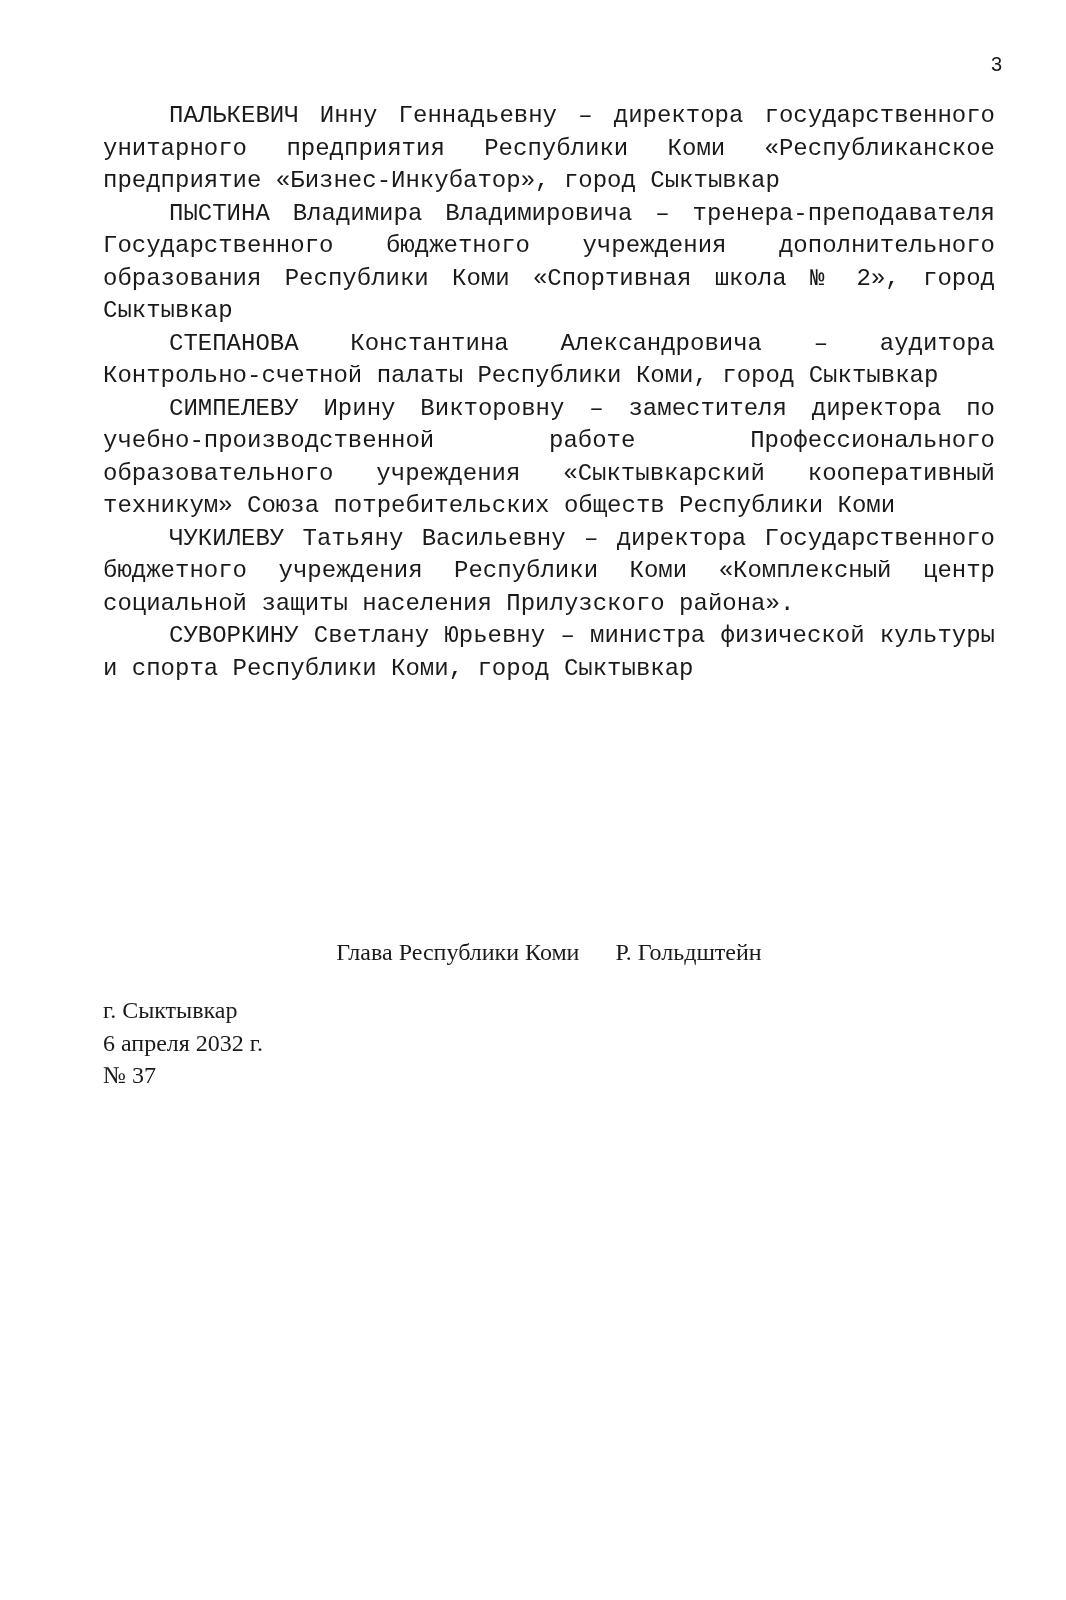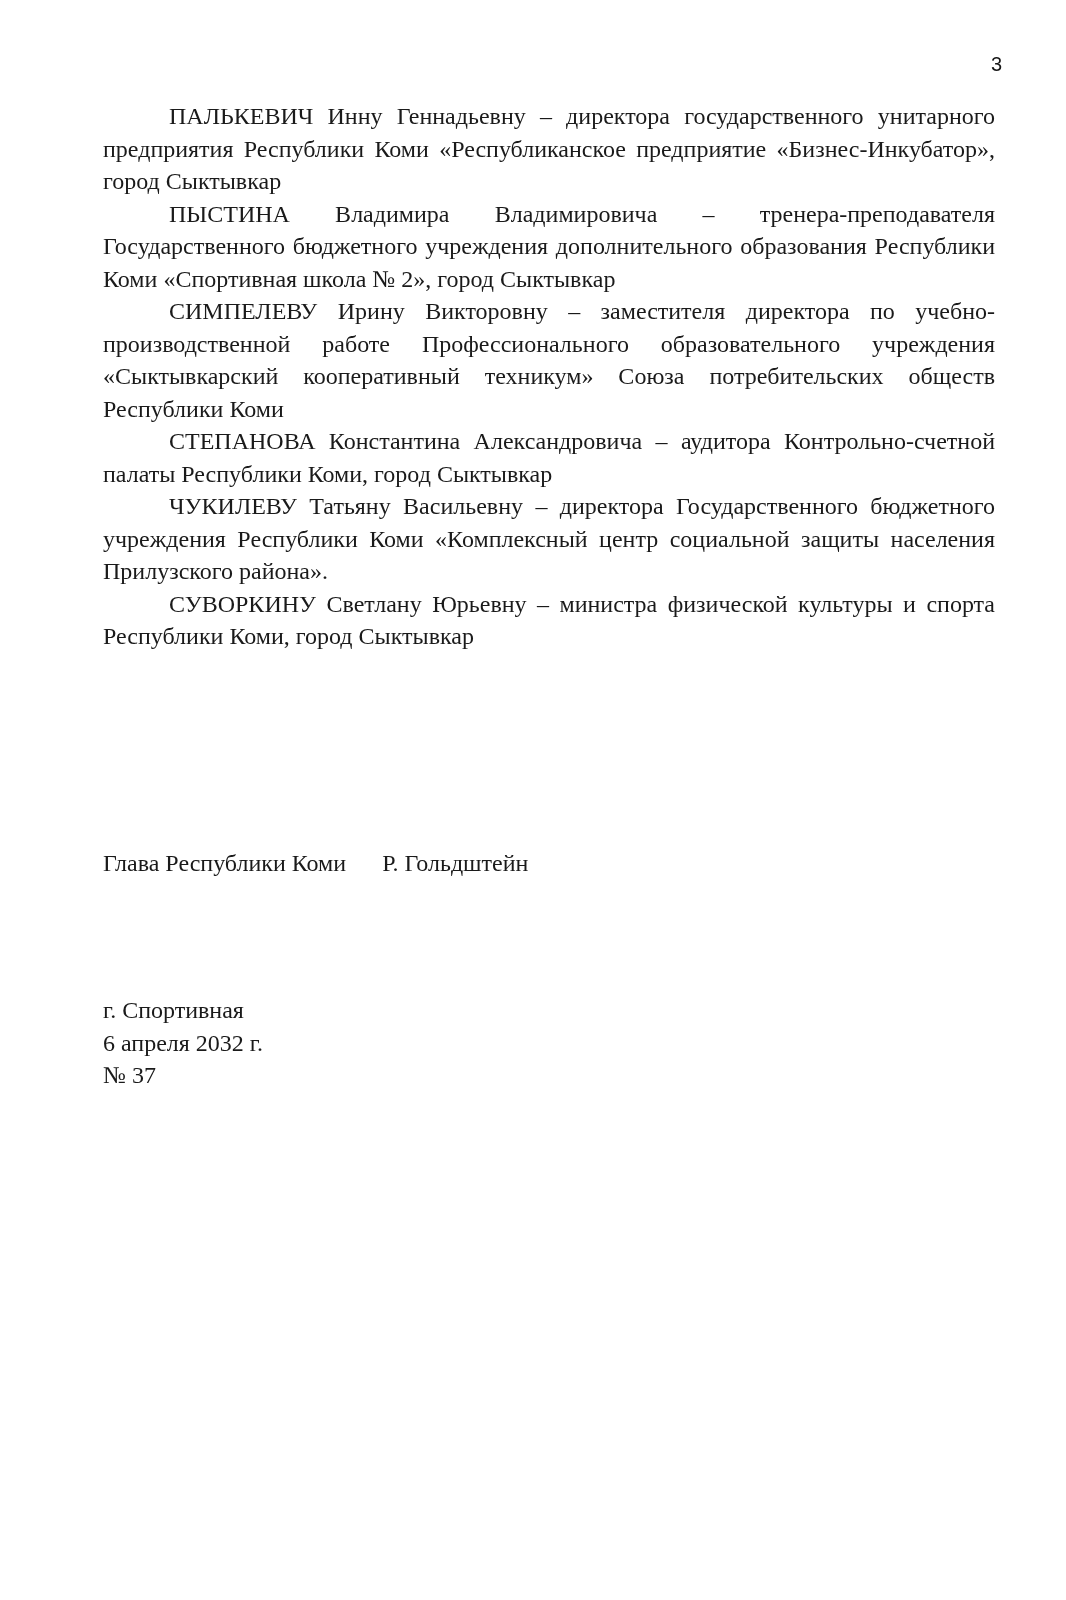--- a/index.html
+++ b/index.html
@@ -28,33 +28,34 @@
     color: #161616;
   }
   .doc-body {
     position: absolute;
     top: 100px;
     left: 103px;
     width: 892px;
     font-size: 24px;
     line-height: 32.5px;
     text-align: justify;
+    font-family: Liberation Mono, monospace;
   }
   .doc-body p {
     margin: 0;
     padding: 0;
     text-indent: 66px;
   }
   .signature-row {
     position: absolute;
-    top: 847px;
+    top: 936px;
     left: 103px;
     width: 892px;
     display: flex;
-    justify-content: flex-start;
+    justify-content: center;
     align-items: baseline;
     font-size: 24px;
     line-height: 32.5px;
     white-space: nowrap;
     gap: 36px;
   }
   .issuance-block {
     position: absolute;
     top: 994px;
     left: 103px;
@@ -65,30 +66,30 @@
 </head>
 <body>
 
 <div class="page">
 
   <div class="page-number">3</div>
 
   <div class="doc-body">
     <p>ПАЛЬКЕВИЧ Инну Геннадьевну – директора государственного унитарного предприятия Республики Коми «Республиканское предприятие «Бизнес-Инкубатор», город Сыктывкар</p>
     <p>ПЫСТИНА Владимира Владимировича – тренера-преподавателя Государственного бюджетного учреждения дополнительного образования Республики Коми «Спортивная школа № 2», город Сыктывкар</p>
+    <p>СТЕПАНОВА Константина Александровича – аудитора Контрольно-счетной палаты Республики Коми, город Сыктывкар</p>
     <p>СИМПЕЛЕВУ Ирину Викторовну – заместителя директора по учебно-производственной работе Профессионального образовательного учреждения «Сыктывкарский кооперативный техникум» Союза потребительских обществ Республики Коми</p>
-    <p>СТЕПАНОВА Константина Александровича – аудитора Контрольно-счетной палаты Республики Коми, город Сыктывкар</p>
     <p>ЧУКИЛЕВУ Татьяну Васильевну – директора Государственного бюджетного учреждения Республики Коми «Комплексный центр социальной защиты населения Прилузского района».</p>
     <p>СУВОРКИНУ Светлану Юрьевну – министра физической культуры и спорта Республики Коми, город Сыктывкар</p>
   </div>
 
   <div class="signature-row">
     <span>Глава Республики Коми</span>
     <span>Р. Гольдштейн</span>
   </div>
 
   <div class="issuance-block">
-    <div>г. Спортивная</div>
+    <div>г. Сыктывкар</div>
     <div>6 апреля 2032 г.</div>
     <div>№ 37</div>
   </div>
 
 </div>
 
 </body></html>

